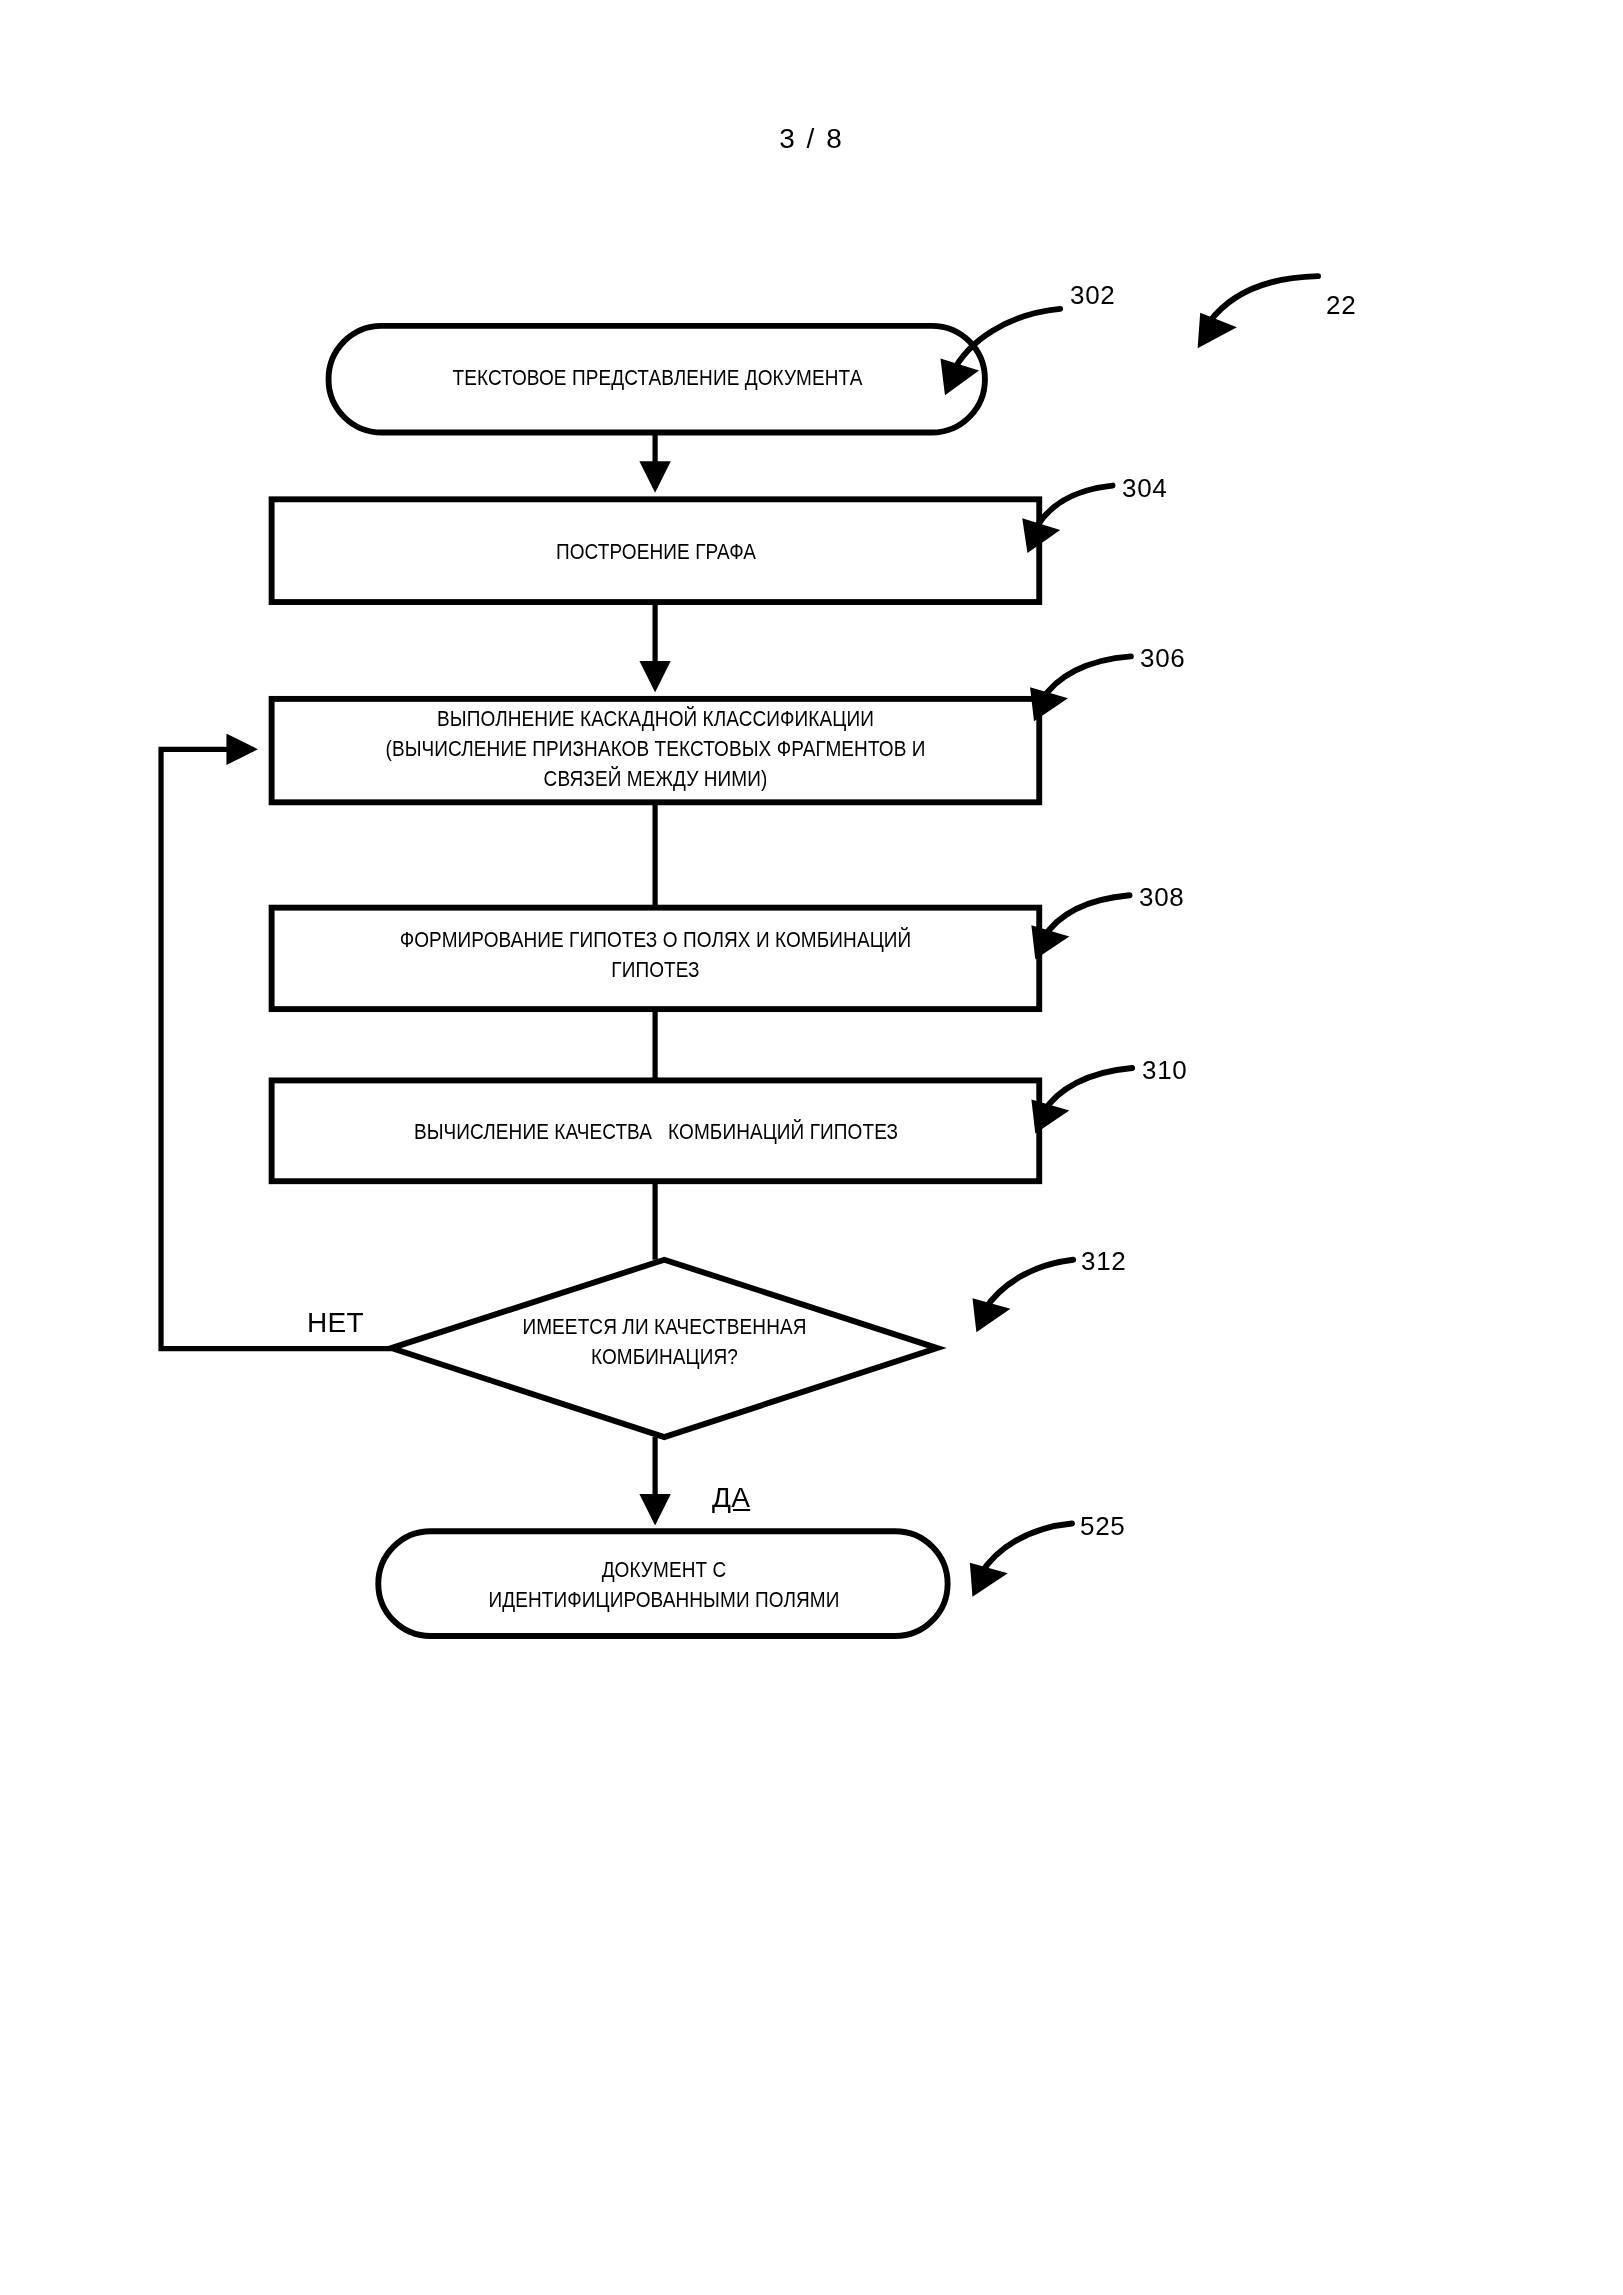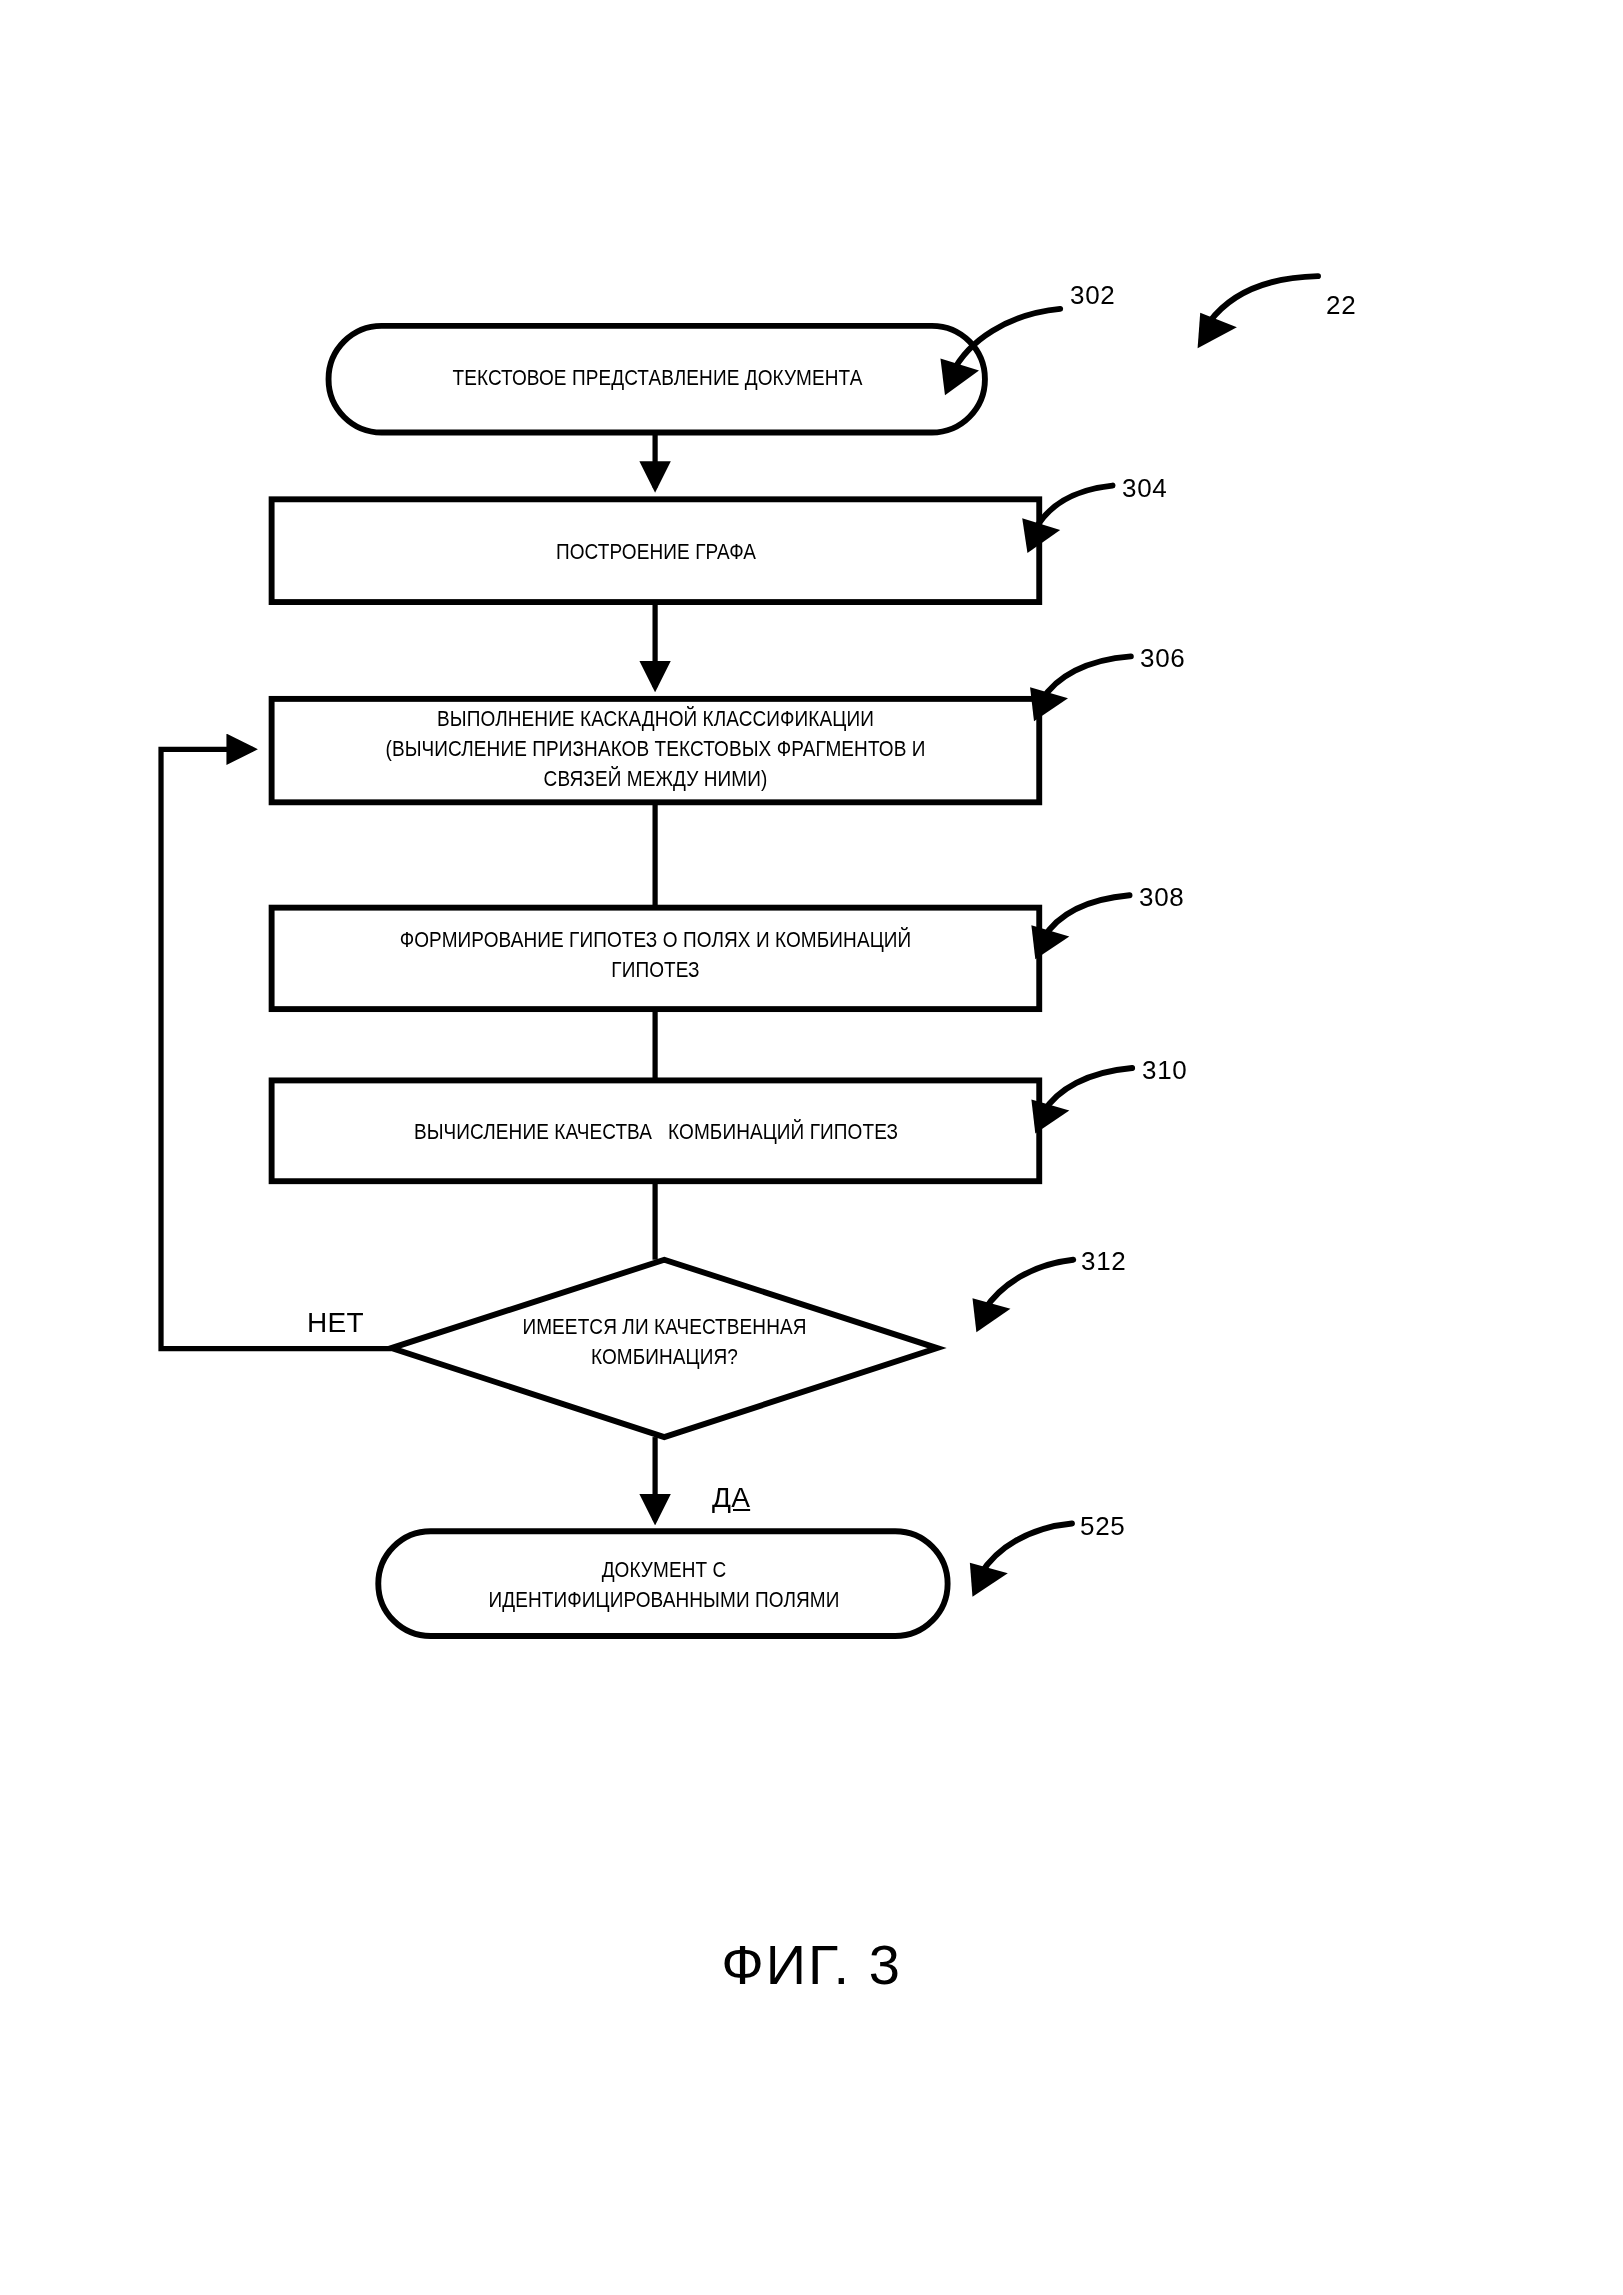--- a/index.html
+++ b/index.html
@@ -91,20 +91,21 @@
     text-align: center;
     font-size: 56px;
     letter-spacing: 2px;
   }
 </style>
 </head>
 <body>
 
 <div id="figure-root">
 
+  <div id="page-num" class="txt">3 / 8</div>
 
   <svg id="flow-svg" viewBox="0 0 2480 3507">
     <defs>
       <marker id="arrowFlow" viewBox="0 0 12 12" refX="10" refY="6" markerWidth="6" markerHeight="6" orient="auto-start-reverse">
         <path d="M 0 0 L 12 6 L 0 12 z" fill="#000000"></path>
       </marker>
     </defs>
 
     <rect class="shape-stroke" x="502" y="498" width="1003" height="163" rx="81" ry="81"></rect>
 
@@ -183,16 +184,15 @@
 
   <div class="txt ref-num" style="left:1070px; top:280px; width:92px; text-align:left;">302</div>
   <div class="txt ref-num" style="left:1326px; top:262px; width:79px; text-align:left;margin-top:28px;">22</div>
   <div class="txt ref-num" style="left:1122px; top:473px; width:92px; text-align:left;">304</div>
   <div class="txt ref-num" style="left:1140px; top:643px; width:92px; text-align:left;">306</div>
   <div class="txt ref-num" style="left:1139px; top:882px; width:92px; text-align:left;">308</div>
   <div class="txt ref-num" style="left:1142px; top:1055px; width:92px; text-align:left;">310</div>
   <div class="txt ref-num" style="left:1081px; top:1246px; width:92px; text-align:left;">312</div>
   <div class="txt ref-num" style="left:1080px; top:1511px; width:92px; text-align:left;">525</div>
 
-  <div id="fig-caption" class="txt">ФИГ. 3</div>
 
 </div>
 
 
 </body></html>

